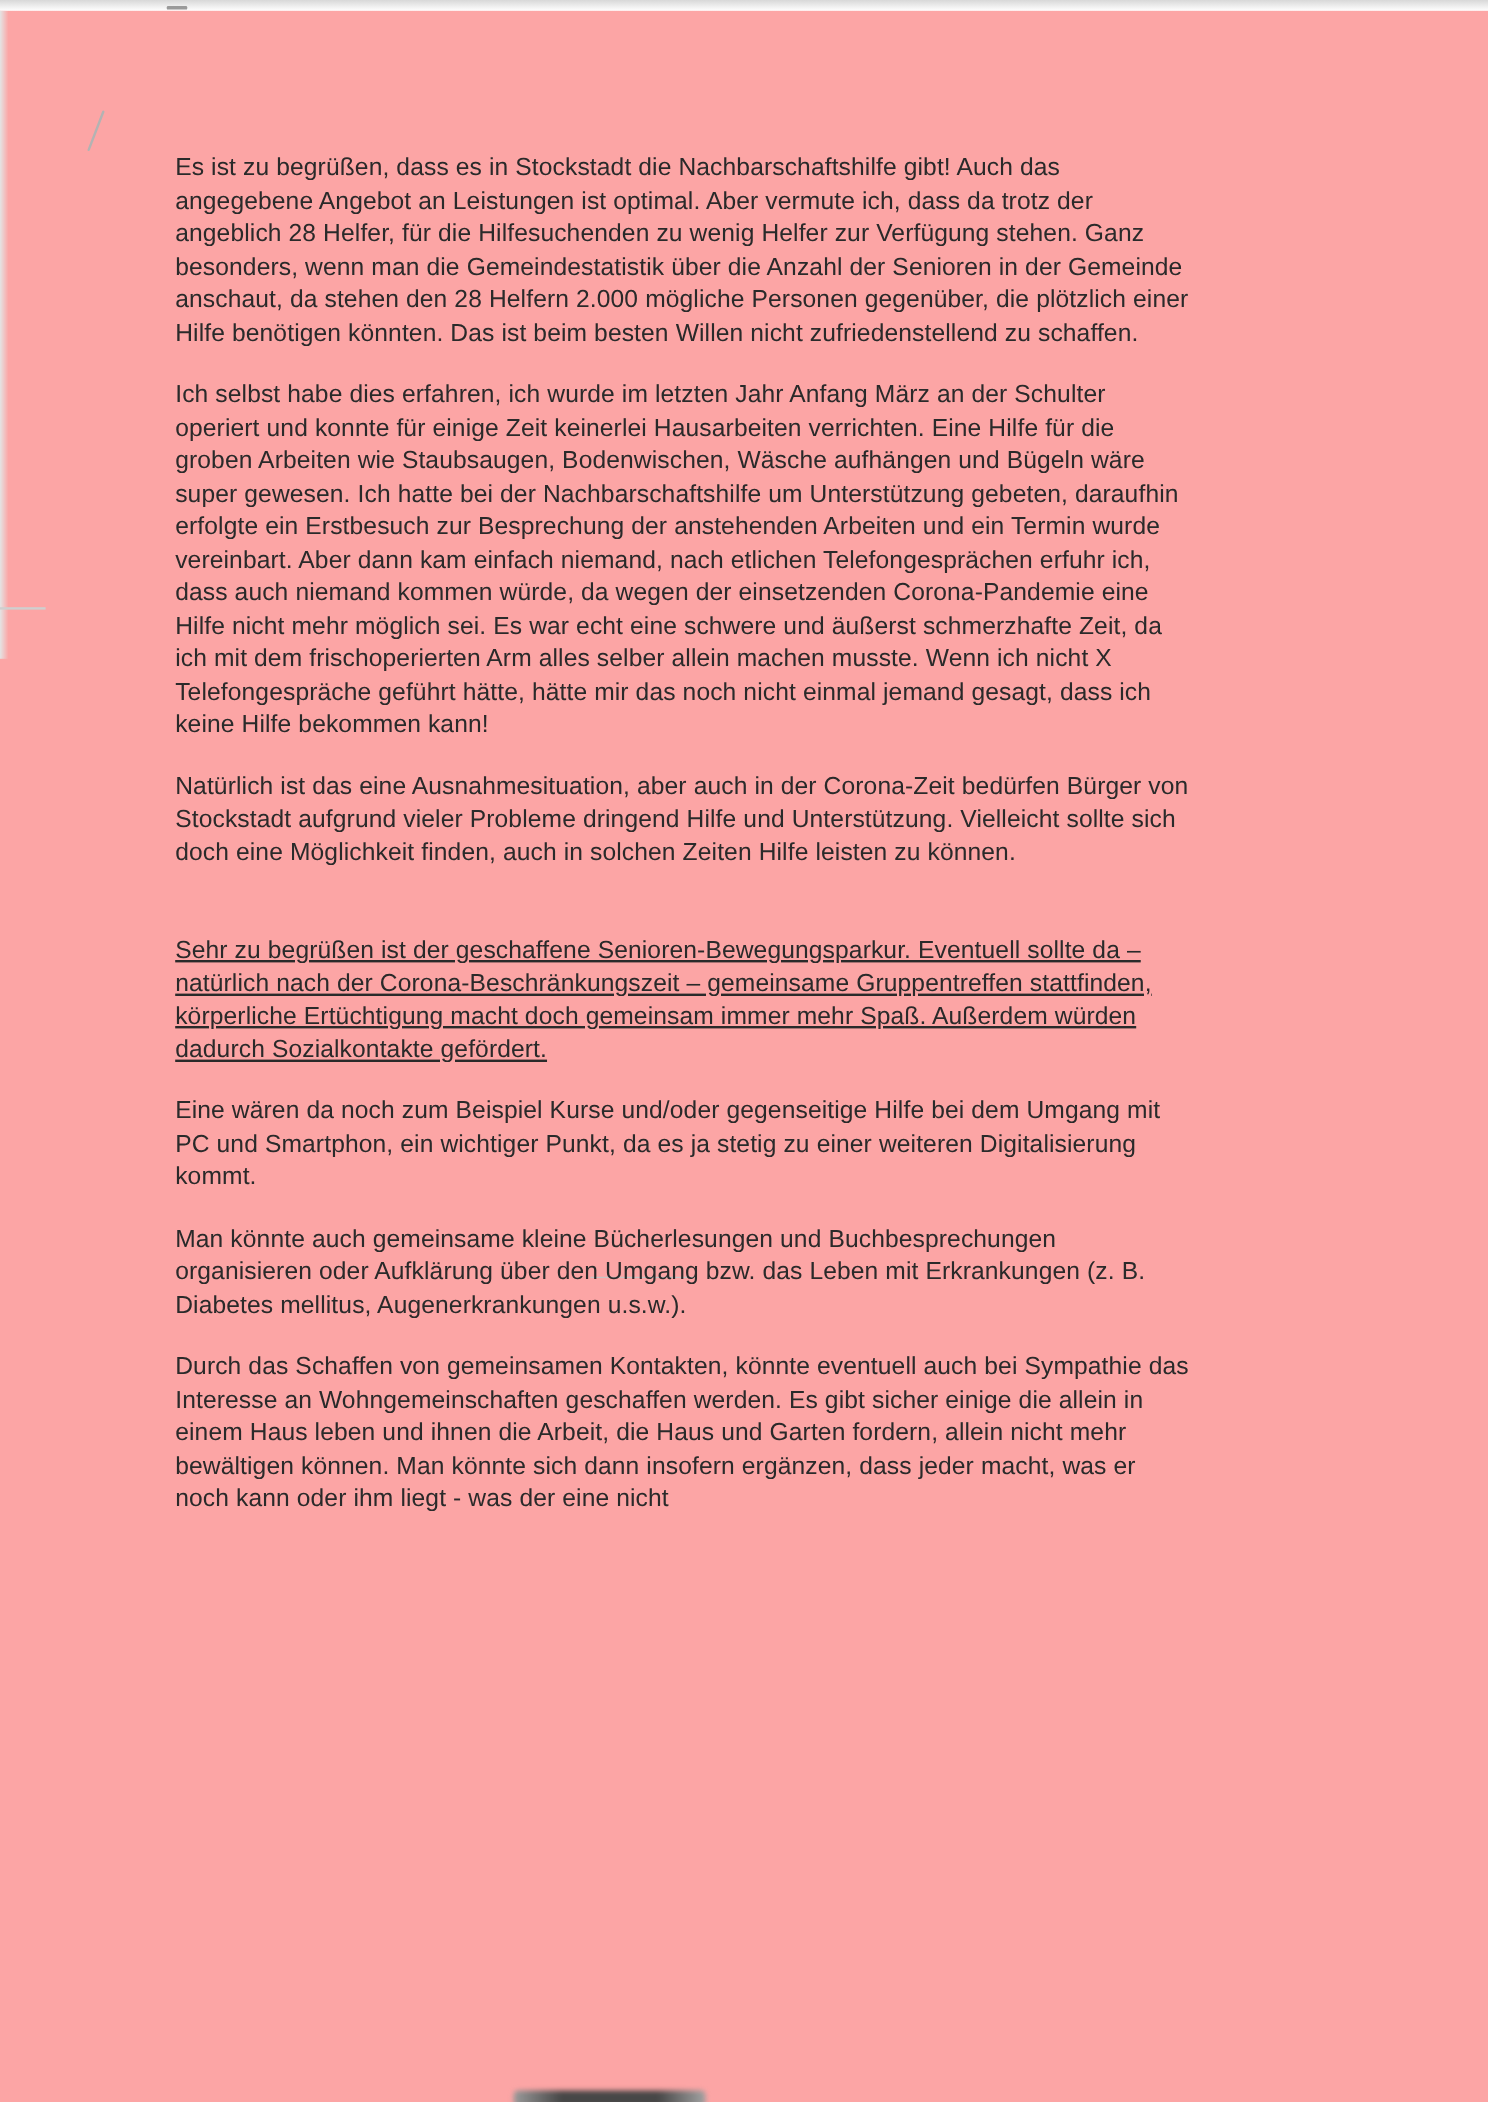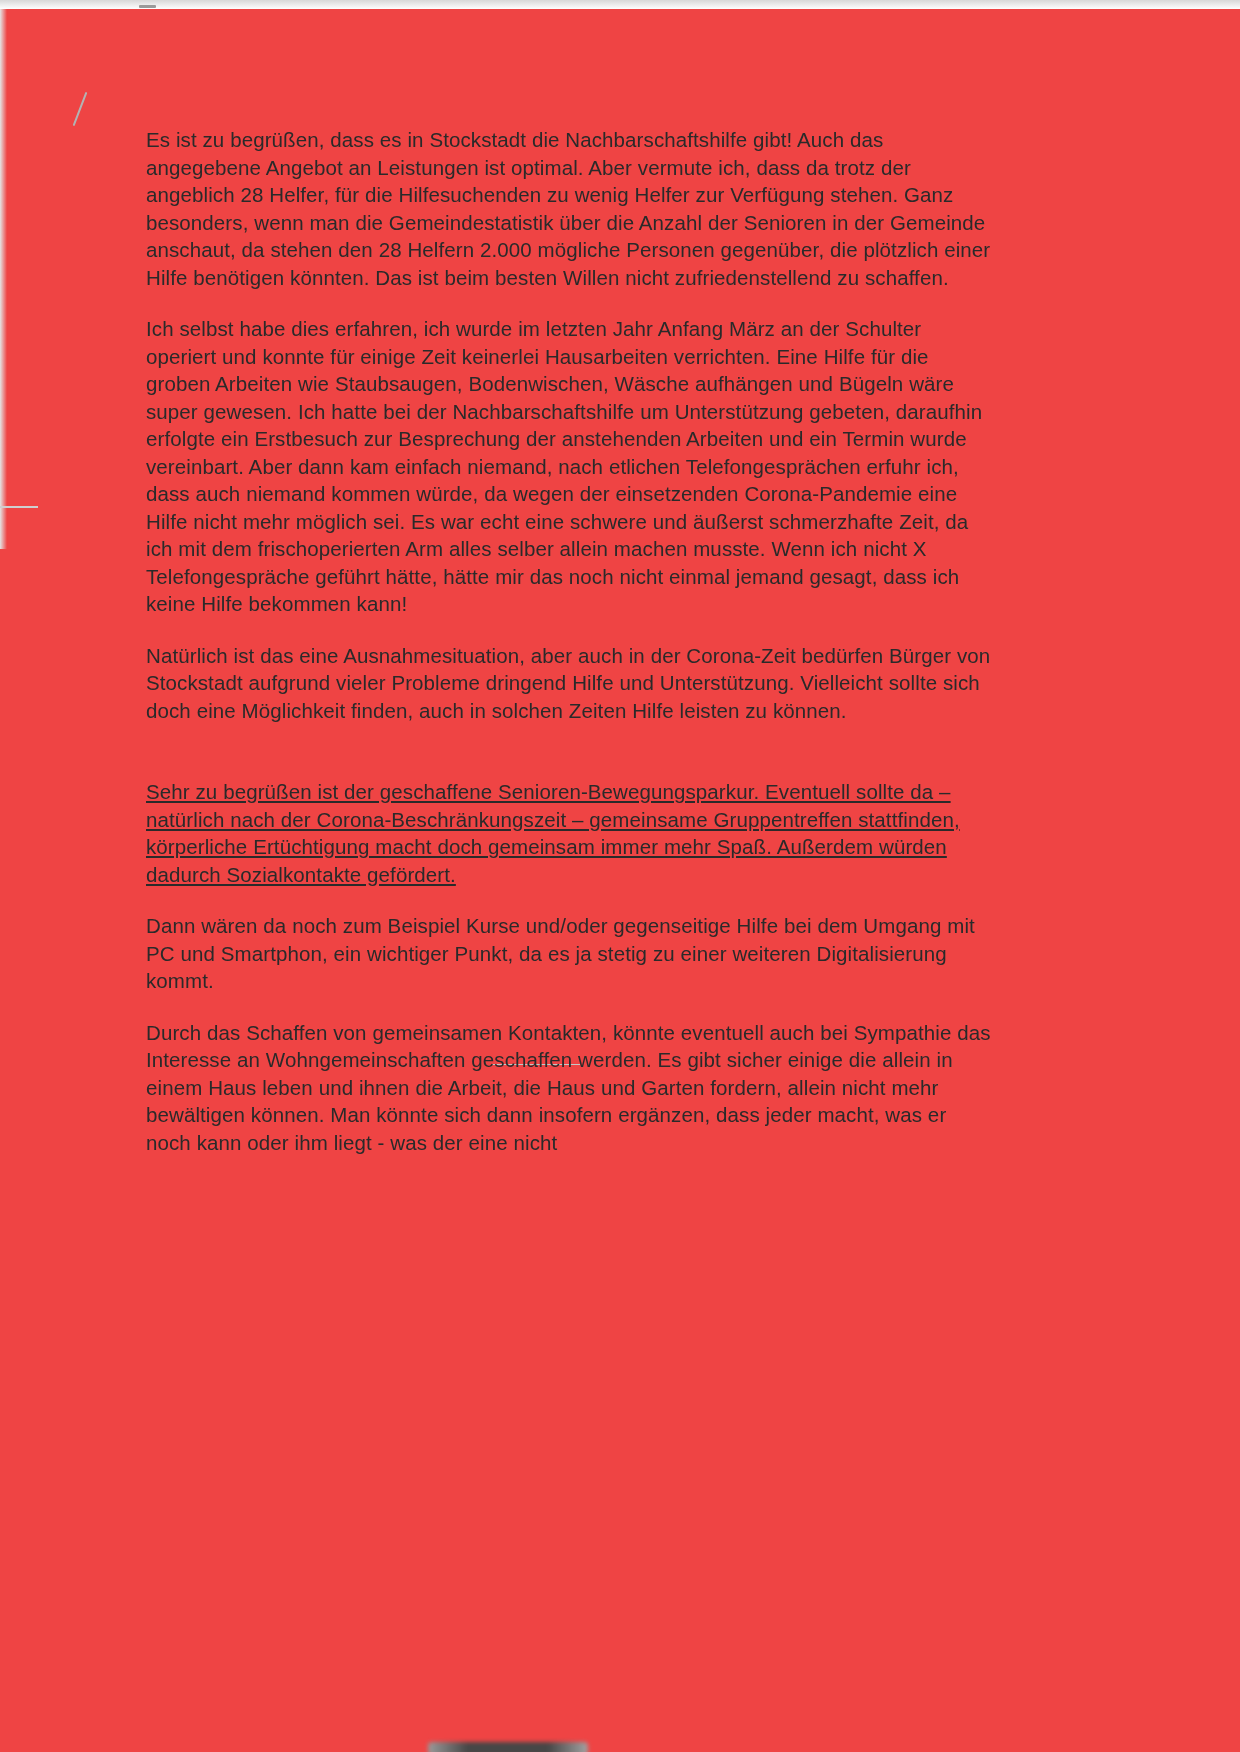--- a/index.html
+++ b/index.html
@@ -10,21 +10,21 @@
       width: 1240px;
       height: 1752px;
       position: relative;
       background: #f6f6f6;
       font-family: "Liberation Sans", "DejaVu Sans", sans-serif;
       overflow: hidden;
     }
     .scan-page {
       position: absolute;
       inset: 0;
-      background: #ef4444;
+      background: #fca5a5;
     }
     
     .edge-top {
       position: absolute;
       top: 0; left: 0;
       width: 100%; height: 9px;
       background: linear-gradient(to bottom, #d8d8d8, #f3f3f3 70%, #ffffff);
     }
     .edge-left {
       position: absolute;
@@ -98,17 +98,18 @@
   <div class="pen-mark"></div>
   <div class="mid-left-line"></div>
   <div class="underline-artifact"></div>
   <div class="bottom-smudge"></div>
 
   <div class="text-block">
     <p class="para">Es ist zu begrüßen, dass es in Stockstadt die Nachbarschaftshilfe gibt! Auch das angegebene Angebot an Leistungen ist optimal. Aber vermute ich, dass da trotz der angeblich 28 Helfer, für die Hilfesuchenden zu wenig Helfer zur Verfügung stehen. Ganz besonders, wenn man die Gemeindestatistik über die Anzahl der Senioren in der Gemeinde anschaut, da stehen den 28 Helfern 2.000 mögliche Personen gegenüber, die plötzlich einer Hilfe benötigen könnten. Das ist beim besten Willen nicht zufriedenstellend zu schaffen.</p>
     <p class="para">Ich selbst habe dies erfahren, ich wurde im letzten Jahr Anfang März an der Schulter operiert und konnte für einige Zeit keinerlei Hausarbeiten verrichten. Eine Hilfe für die groben Arbeiten wie Staubsaugen, Bodenwischen, Wäsche aufhängen und Bügeln wäre super gewesen. Ich hatte bei der Nachbarschaftshilfe um Unterstützung gebeten, daraufhin erfolgte ein Erstbesuch zur Besprechung der anstehenden Arbeiten und ein Termin wurde vereinbart. Aber dann kam einfach niemand, nach etlichen Telefongesprächen erfuhr ich, dass auch niemand kommen würde, da wegen der einsetzenden Corona-Pandemie eine Hilfe nicht mehr möglich sei. Es war echt eine schwere und äußerst schmerzhafte Zeit, da ich mit dem frischoperierten Arm alles selber allein machen musste. Wenn ich nicht X Telefongespräche geführt hätte, hätte mir das noch nicht einmal jemand gesagt, dass ich keine Hilfe bekommen kann!</p>
     <p class="para">Natürlich ist das eine Ausnahmesituation, aber auch in der Corona-Zeit bedürfen Bürger von Stockstadt aufgrund vieler Probleme dringend Hilfe und Unterstützung. Vielleicht sollte sich doch eine Möglichkeit finden, auch in solchen Zeiten Hilfe leisten zu können.</p>
     <p class="para section-gap">Sehr zu begrüßen ist der geschaffene Senioren-Bewegungsparkur. Eventuell sollte da – natürlich nach der Corona-Beschränkungszeit – gemeinsame Gruppentreffen stattfinden, körperliche Ertüchtigung macht doch gemeinsam immer mehr Spaß. Außerdem würden dadurch Sozialkontakte gefördert.</p>
-    <p class="para">Dann wären da noch zum Beispiel Kurse und/oder gegenseitige Hilfe bei dem Umgang mit PC und Smartphon, ein wichtiger Punkt, da es ja stetig zu einer weiteren Digitalisierung kommt.</p>
+    <p class="para">Eine wären da noch zum Beispiel Kurse und/oder gegenseitige Hilfe bei dem Umgang mit PC und Smartphon, ein wichtiger Punkt, da es ja stetig zu einer weiteren Digitalisierung kommt.</p>
+    <p class="para">Man könnte auch gemeinsame kleine Bücherlesungen und Buchbesprechungen organisieren oder Aufklärung über den Umgang bzw. das Leben mit Erkrankungen (z. B. Diabetes mellitus, Augenerkrankungen u.s.w.).</p>
     <p class="para">Durch das Schaffen von gemeinsamen Kontakten, könnte eventuell auch bei Sympathie das Interesse an Wohngemeinschaften geschaffen werden. Es gibt sicher einige die allein in einem Haus leben und ihnen die Arbeit, die Haus und Garten fordern, allein nicht mehr bewältigen können. Man könnte sich dann insofern ergänzen, dass jeder macht, was er noch kann oder ihm liegt - was der eine nicht</p>
   </div>
 
 </div>
 
 </body></html>

